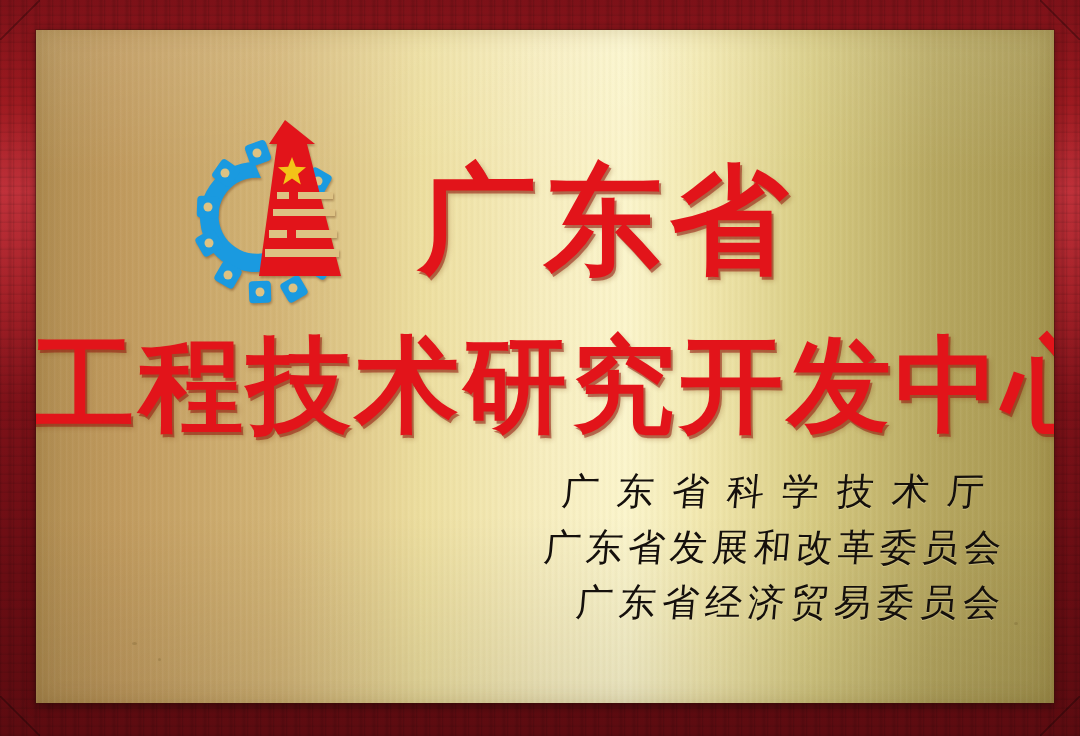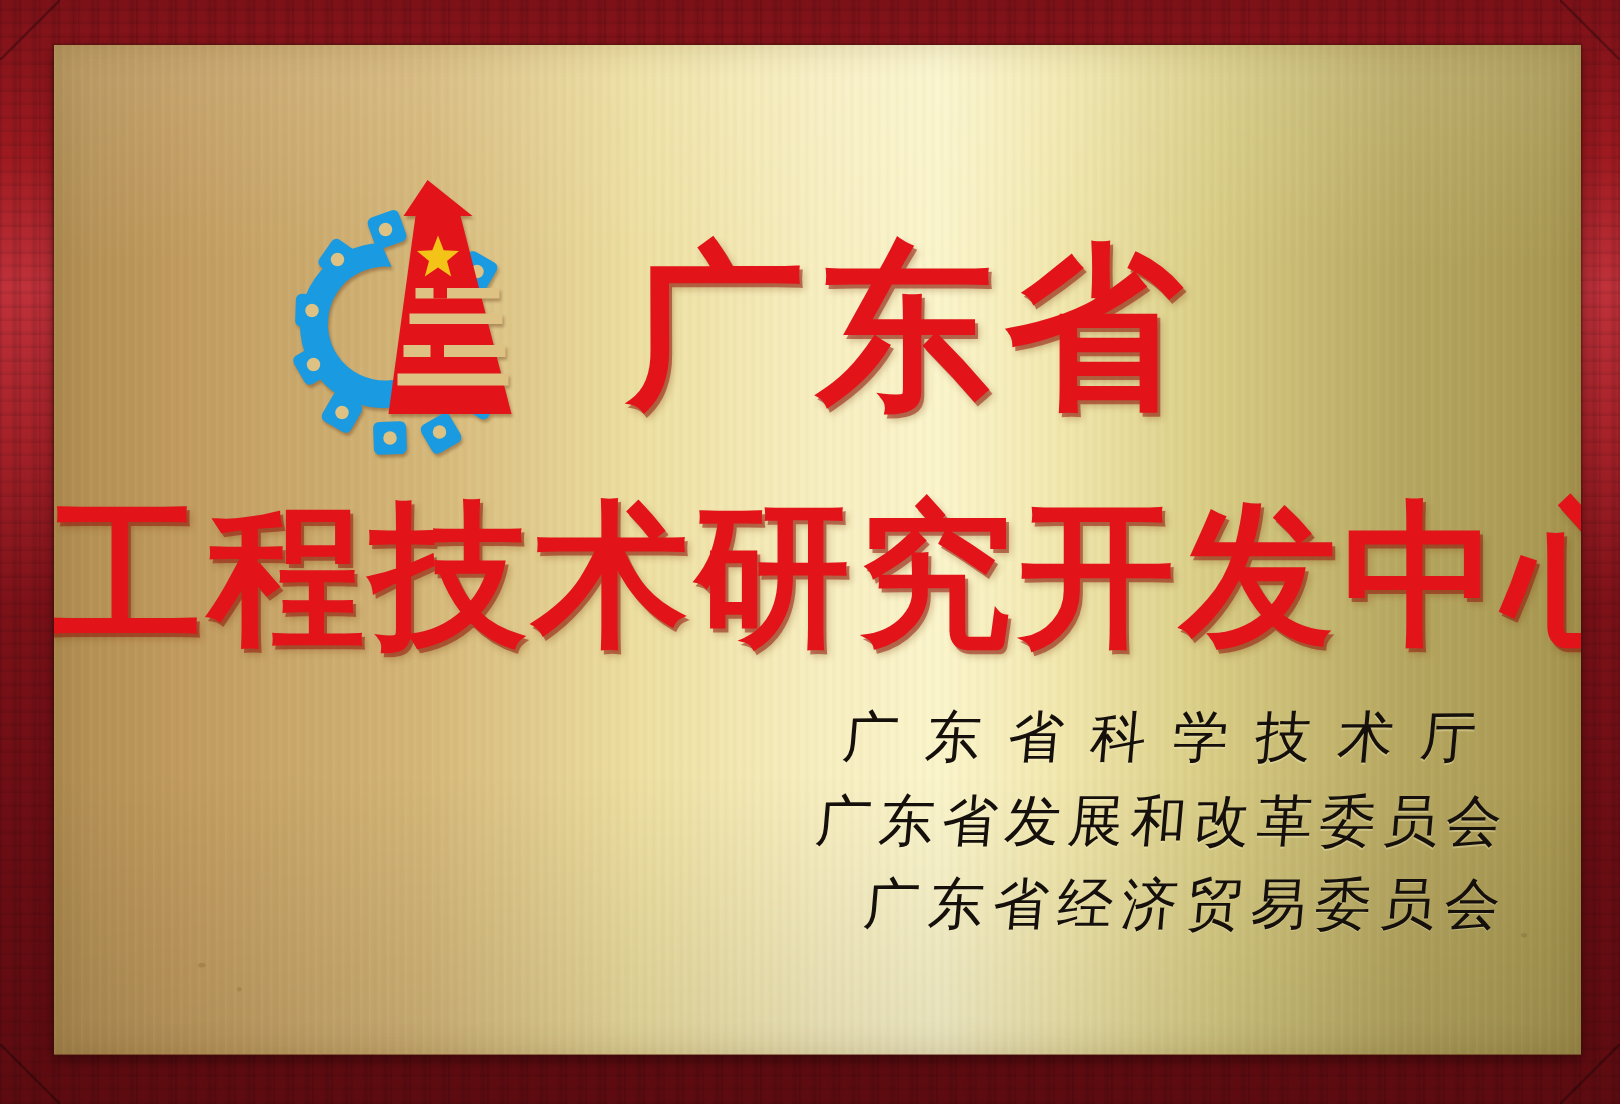--- a/index.html
+++ b/index.html
@@ -70,21 +70,21 @@
       rgba(120,90,30,0.035) 4px, rgba(255,255,255,0.0) 6px);
   }
   .plate-inner{position:relative;width:100%;height:100%;z-index:2;}
 
   
   .logo{position:absolute;left:155px;top:88px;width:175px;height:195px;}
   .logo svg{display:block;width:175px;height:195px;
     filter:drop-shadow(1px 2px 1px rgba(90,40,10,.35));}
 
   
-  .cn{font-family:Liberation Serif, serif;}
+  .cn{font-family:Liberation Sans, sans-serif;}
   .title1{
     position:absolute;left:382px;top:120px;width:400px;height:140px;
     display:flex;align-items:center;justify-content:flex-start;
     font-size:118px;font-weight:700;letter-spacing:8px;color:#e2141a;
     line-height:1;white-space:nowrap;
     text-shadow:2px 3px 0 rgba(150,25,15,.55), 3px 4px 5px rgba(120,60,10,.30);
   }
   .title2{
     position:absolute;left:95px;top:295px;width:880px;height:120px;
     display:flex;align-items:center;justify-content:center;

